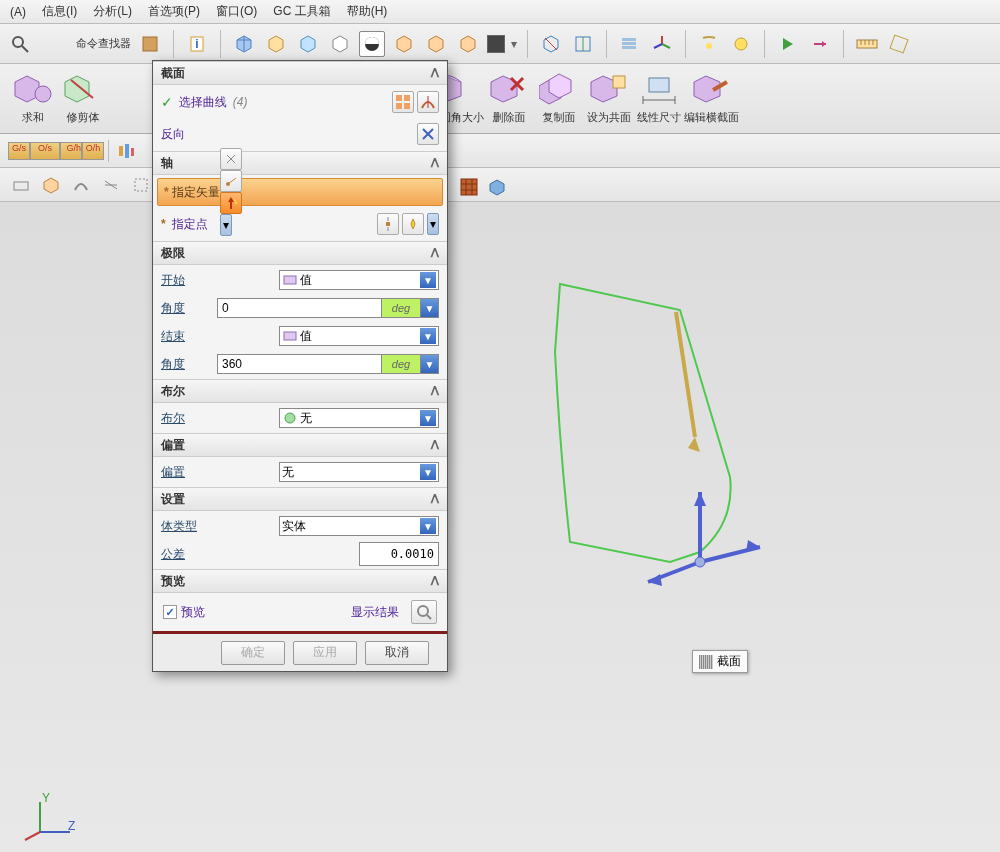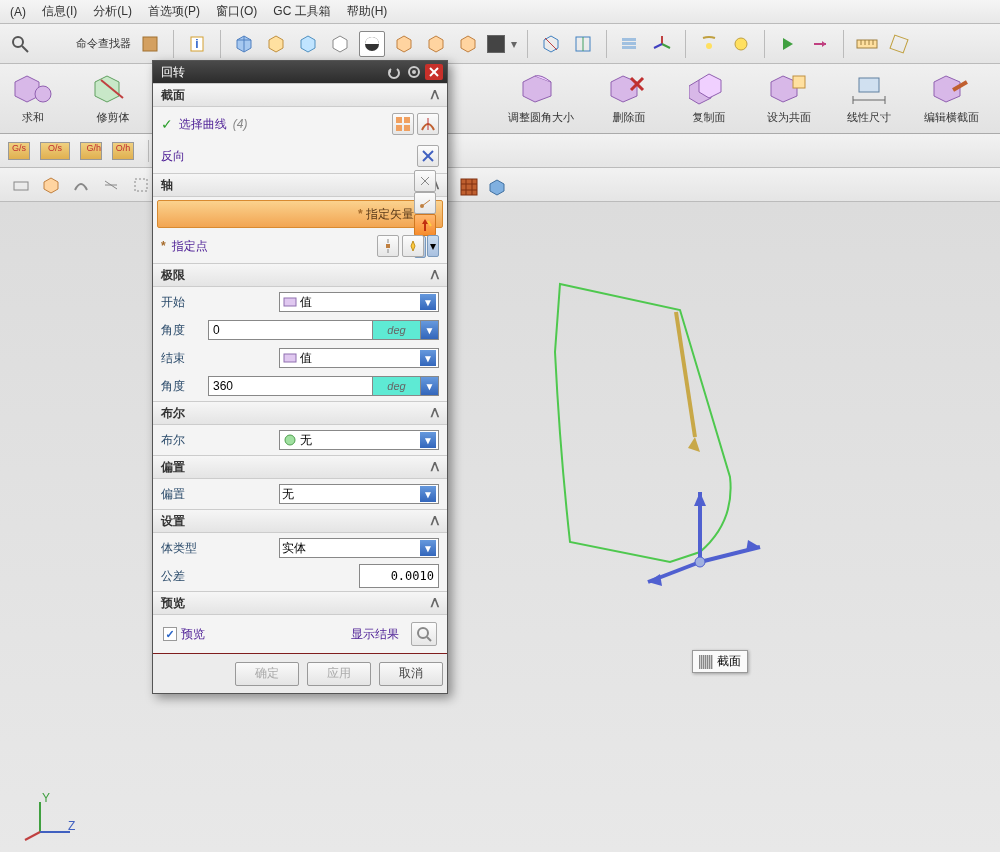--- a/index.html
+++ b/index.html
@@ -9,27 +9,27 @@
 .menubar { height: 24px; background: linear-gradient(#f5f5f5, #e8e8e8); border-bottom: 1px solid #bbb; display: flex; align-items: center; padding-left: 4px; gap: 4px; color: #333; }
 .menubar span { padding: 2px 6px; cursor: default; }
 
 
 .toolbar1 { height: 40px; background: linear-gradient(#f2f2f2, #e5e5e5); border-bottom: 1px solid #bbb; display: flex; align-items: center; padding: 2px 8px; gap: 6px; }
 .toolbar1 .sep { width: 1px; height: 28px; background: #bbb; margin: 0 4px; }
 .tb-icon { width: 26px; height: 26px; display: flex; align-items: center; justify-content: center; border-radius: 2px; }
 .tb-label { font-size: 11px; color: #333; margin-left: 36px; }
 
 
-.ribbon { height: 70px; background: linear-gradient(#f0f0f0, #e2e2e2); border-bottom: 1px solid #aaa; display: flex; align-items: center; padding: 4px 8px; gap: 30px; }
+.ribbon { height: 70px; background: linear-gradient(#f0f0f0, #e2e2e2); border-bottom: 1px solid #aaa; display: flex; align-items: center; padding: 4px 8px; }
 .ribbon-item { display: flex; flex-direction: column; align-items: center; gap: 4px; min-width: 50px; }
 .ribbon-icon { width: 40px; height: 34px; display: flex; align-items: center; justify-content: center; }
 .ribbon-label { font-size: 11px; color: #333; text-align: center; white-space: nowrap; }
 
 
-.toolbar2 { height: 34px; background: linear-gradient(#f2f2f2, #e5e5e5); border-bottom: 1px solid #bbb; display: flex; align-items: center; padding: 2px 8px; gap: 10px; }
+.toolbar2 { height: 34px; background: linear-gradient(#f2f2f2, #e5e5e5); border-bottom: 1px solid #bbb; display: flex; align-items: center; padding: 2px 8px; gap: 0; }
 .toolbar3 { height: 34px; background: linear-gradient(#f2f2f2, #e5e5e5); border-bottom: 1px solid #bbb; display: flex; align-items: center; padding: 2px 8px; gap: 4px; }
 
 
 .viewport { position: absolute; left: 0; top: 202px; right: 0; bottom: 0; background: linear-gradient(#dcdcdc, #e8e8e8); }
 
 
 .dialog { position: absolute; left: 152px; top: 60px; width: 296px; background: #ececec; border: 1px solid #555; box-shadow: 4px 4px 10px rgba(0,0,0,0.4); }
 .dialog .titlebar { height: 22px; background: linear-gradient(#4a4a4a, #2c2c2c); color: #fff; display: flex; align-items: center; padding: 0 4px 0 8px; justify-content: space-between; }
 .dialog .titlebar .title { font-size: 12px; }
 .dialog .titlebar .btns { display: flex; gap: 2px; }
@@ -41,41 +41,41 @@
 
 .section-body { background: #f4f4f4; padding: 1px 0; }
 .row { display: flex; align-items: center; height: 32px; padding: 0 8px; justify-content: space-between; }
 .row .left { display: flex; align-items: center; gap: 6px; }
 .row .right { display: flex; align-items: center; gap: 3px; }
 
 .check { color: #2a9e2a; font-size: 14px; }
 .asterisk { color: #a56a2a; font-weight: bold; }
 .lbl { color: #4c1d95; }
 
-.highlight { background: linear-gradient(#fbd28e, #f2a552); border: 1px solid #d88a30; border-radius: 2px; padding: 2px 6px; margin: 2px 4px; height: 28px; display: flex; align-items: center; justify-content: flex-end; }
+.highlight { background: linear-gradient(#fbd28e, #f2a552); border: 1px solid #d88a30; border-radius: 2px; padding: 2px 6px; margin: 2px 4px; height: 28px; display: flex; align-items: center; justify-content: flex-start; }
 
 .icon-btn { width: 22px; height: 22px; border: 1px solid #aaa; background: linear-gradient(#fcfcfc,#e6e6e6); display: flex; align-items: center; justify-content: center; border-radius: 2px; }
 .icon-btn.orange { background: linear-gradient(#ffb870,#f78c2c); border-color: #d07820; }
 .icon-btn.dd { width: 12px; background: linear-gradient(#ccddee,#a8c0e0); border-color:#7a99bb;}
 
 .form-row { display: flex; align-items: center; height: 28px; padding: 0 8px; gap: 8px; }
-.form-row .flabel { width: 110px; color: #2a4a6a; }
+.form-row .flabel { width: 110px; color: #2a4a6a; text-decoration: underline; }
 .form-row .fcontrol { flex: 1; display: flex; }
 
 .combo { flex: 1; height: 20px; border: 1px solid #888; background: #fff; display: flex; align-items: center; padding: 0 2px; position: relative; }
 .combo .cicon { width: 16px; height: 16px; margin-right: 2px; display:flex; align-items:center; justify-content:center;}
 .combo .ctext { flex: 1; font-size: 12px; }
 .combo .carrow { width: 16px; height: 16px; background: linear-gradient(#6699dd,#3366bb); display:flex;align-items:center;justify-content:center; color:#fff; font-size:10px;}
 
 .input-unit { display: flex; flex: 1; }
 .input-unit input { flex: 1; height: 20px; border: 1px solid #888; padding: 0 4px; font-size: 12px; background:#fff; text-align:left;}
-.input-unit .unit { width: 48px; height: 20px; border: 1px solid #888; border-left: none; background: #5eead4; display: flex; align-items: center; justify-content: center; font-style: italic; color: #666; font-size:11px;}
+.input-unit .unit { width: 39px; height: 20px; border: 1px solid #888; border-left: none; background: #bef264; display: flex; align-items: center; justify-content: center; font-style: italic; color: #666; font-size:11px;}
 .input-unit .spin { width: 18px; height: 20px; background: linear-gradient(#6699dd,#3366bb); border:1px solid #888; border-left:none; display: flex; align-items: center; justify-content: center; color:#fff; font-size:10px;}
 
-.dialog-footer { height: 40px; background: #ececec; border-top: 1px solid #7f1d1d; display: flex; align-items: center; justify-content: flex-end; padding: 0 4px; gap: 8px; }
+.dialog-footer { height: 40px; background: #ececec; border-top: 3px solid #7f1d1d; display: flex; align-items: center; justify-content: flex-end; padding: 0 18px; gap: 8px; }
 .dlg-btn { width: 64px; height: 24px; border: 1px solid #999; background: linear-gradient(#fafafa,#e4e4e4); border-radius: 2px; display:flex; align-items:center; justify-content:center; color:#444;}
 .dlg-btn.disabled { color: #aaa; }
 
 .checkbox { width: 14px; height: 14px; border: 1px solid #999; background: #fff; display:inline-flex; align-items:center; justify-content:center; color:#2a65c8; font-size:11px; font-weight:bold; margin-right:4px;}
 
 .preview-row { display:flex; align-items:center; justify-content:space-between; padding: 6px 10px;}
 
 
 .float-label { position: absolute; left: 692px; top: 448px; background: #fafafa; border: 1px solid #999; padding: 2px 6px; display:flex; align-items:center; gap:4px; box-shadow: 1px 1px 3px rgba(0,0,0,0.3);}
 .float-label .fic { width:14px; height:14px; background: repeating-linear-gradient(90deg,#888,#888 1px,#ccc 1px,#ccc 2px); }
@@ -399,43 +399,20 @@
         <line x1="1" y1="12" x2="17" y2="12" stroke="#803010"></line>
         <line x1="6" y1="1" x2="6" y2="17" stroke="#803010"></line>
         <line x1="12" y1="1" x2="12" y2="17" stroke="#803010"></line>
       </svg></div>
   <div><svg width="18" height="18">
         <polygon points="9,2 16,6 16,13 9,17 2,13 2,6" fill="#80b0e0" stroke="#4070a0"></polygon>
       </svg></div>
 </div>
 
 <div class="dialog">
-  <div class="titlebar">
-    <span class="title">回转</span>
-    <div class="btns">
-      <div>
-          <svg width="14" height="14">
-            <path d="M10,4 A5,5 0 1,1 4,4" fill="none" stroke="#ccc" stroke-width="2"></path>
-            <polygon points="4,4 1,6 4,8" fill="#ccc"></polygon>
-          </svg>
-        </div>
-      <div>
-          <svg width="14" height="14">
-            <circle cx="7" cy="7" r="5" fill="none" stroke="#ccc" stroke-width="2"></circle>
-            <circle cx="7" cy="7" r="2" fill="#ccc"></circle>
-          </svg>
-        </div>
-      <div class="close">
-          <svg width="14" height="14">
-            <line x1="3" y1="3" x2="11" y2="11" stroke="#fff" stroke-width="2"></line>
-            <line x1="11" y1="3" x2="3" y2="11" stroke="#fff" stroke-width="2"></line>
-          </svg>
-        </div>
-    </div>
-  </div>
 
   <div class="section-head">
     <span>截面</span>
     <span class="chev">ᐱ</span>
   </div>
   <div class="section-body">
     <div class="row">
       <div class="left">
         <span class="check">✓</span>
         <span class="lbl">选择曲线</span>

